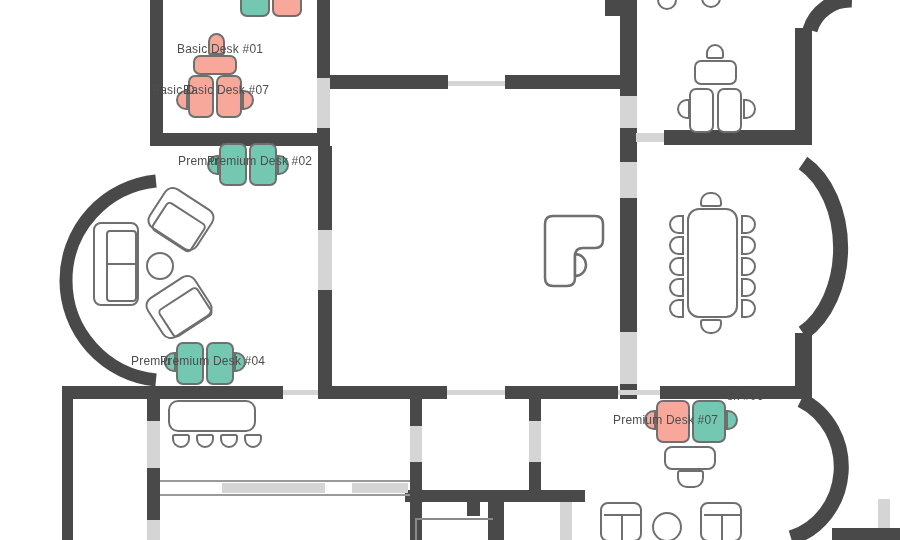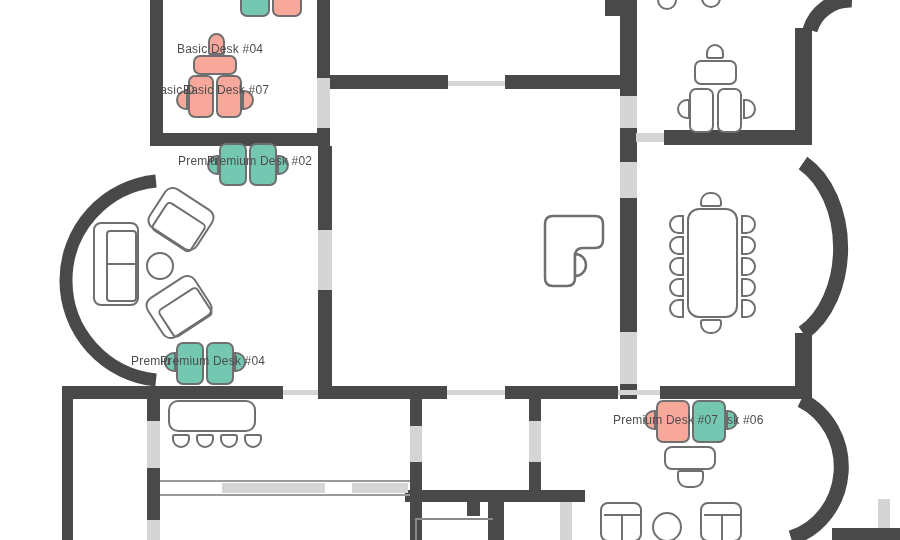--- a/index.html
+++ b/index.html
@@ -194,23 +194,23 @@
 
   <div class="desk salmon" style="left:656px;top:400px;width:34px;height:43px"></div>
   <div class="desk teal" style="left:692px;top:400px;width:34px;height:43px"></div>
   <div class="chairtab salmon round-l" style="left:644px;top:410px;width:12px;height:20px"></div>
   <div class="chairtab teal round-r" style="left:726px;top:410px;width:12px;height:20px"></div>
   <div class="abs outline" style="left:664px;top:446px;width:52px;height:24px;border-radius:8px"></div>
   <div class="chairtab white round-b" style="left:677px;top:470px;width:27px;height:18px"></div>
 
   <div class="lbl" style="left:196px;top:-11px">Basic D</div>
   <div class="lbl" style="left:228px;top:-11px">Basic Desk #</div>
-  <div class="lbl" style="left:177px;top:43px">Basic Desk #04</div>
+  <div class="lbl" style="left:177px;top:43px">Basic Desk #01</div>
   <div class="lbl" style="left:152px;top:84px">Basic D</div>
   <div class="lbl" style="left:183px;top:84px">Basic Desk #07</div>
   <div class="lbl" style="left:178px;top:155px">Premiu</div>
   <div class="lbl" style="left:207px;top:155px">Premium Desk #02</div>
   <div class="lbl" style="left:131px;top:355px">Premiu</div>
   <div class="lbl" style="left:160px;top:355px">Premium Desk #04</div>
   <div class="lbl" style="left:613px;top:414px">Premium Desk #07</div>
-  <div class="lbl" style="left:727px;top:414px">sk #06</div>
+  <div class="lbl" style="left:727px;top:390px">sk #06</div>
 
 </div>
 
 </body></html>

